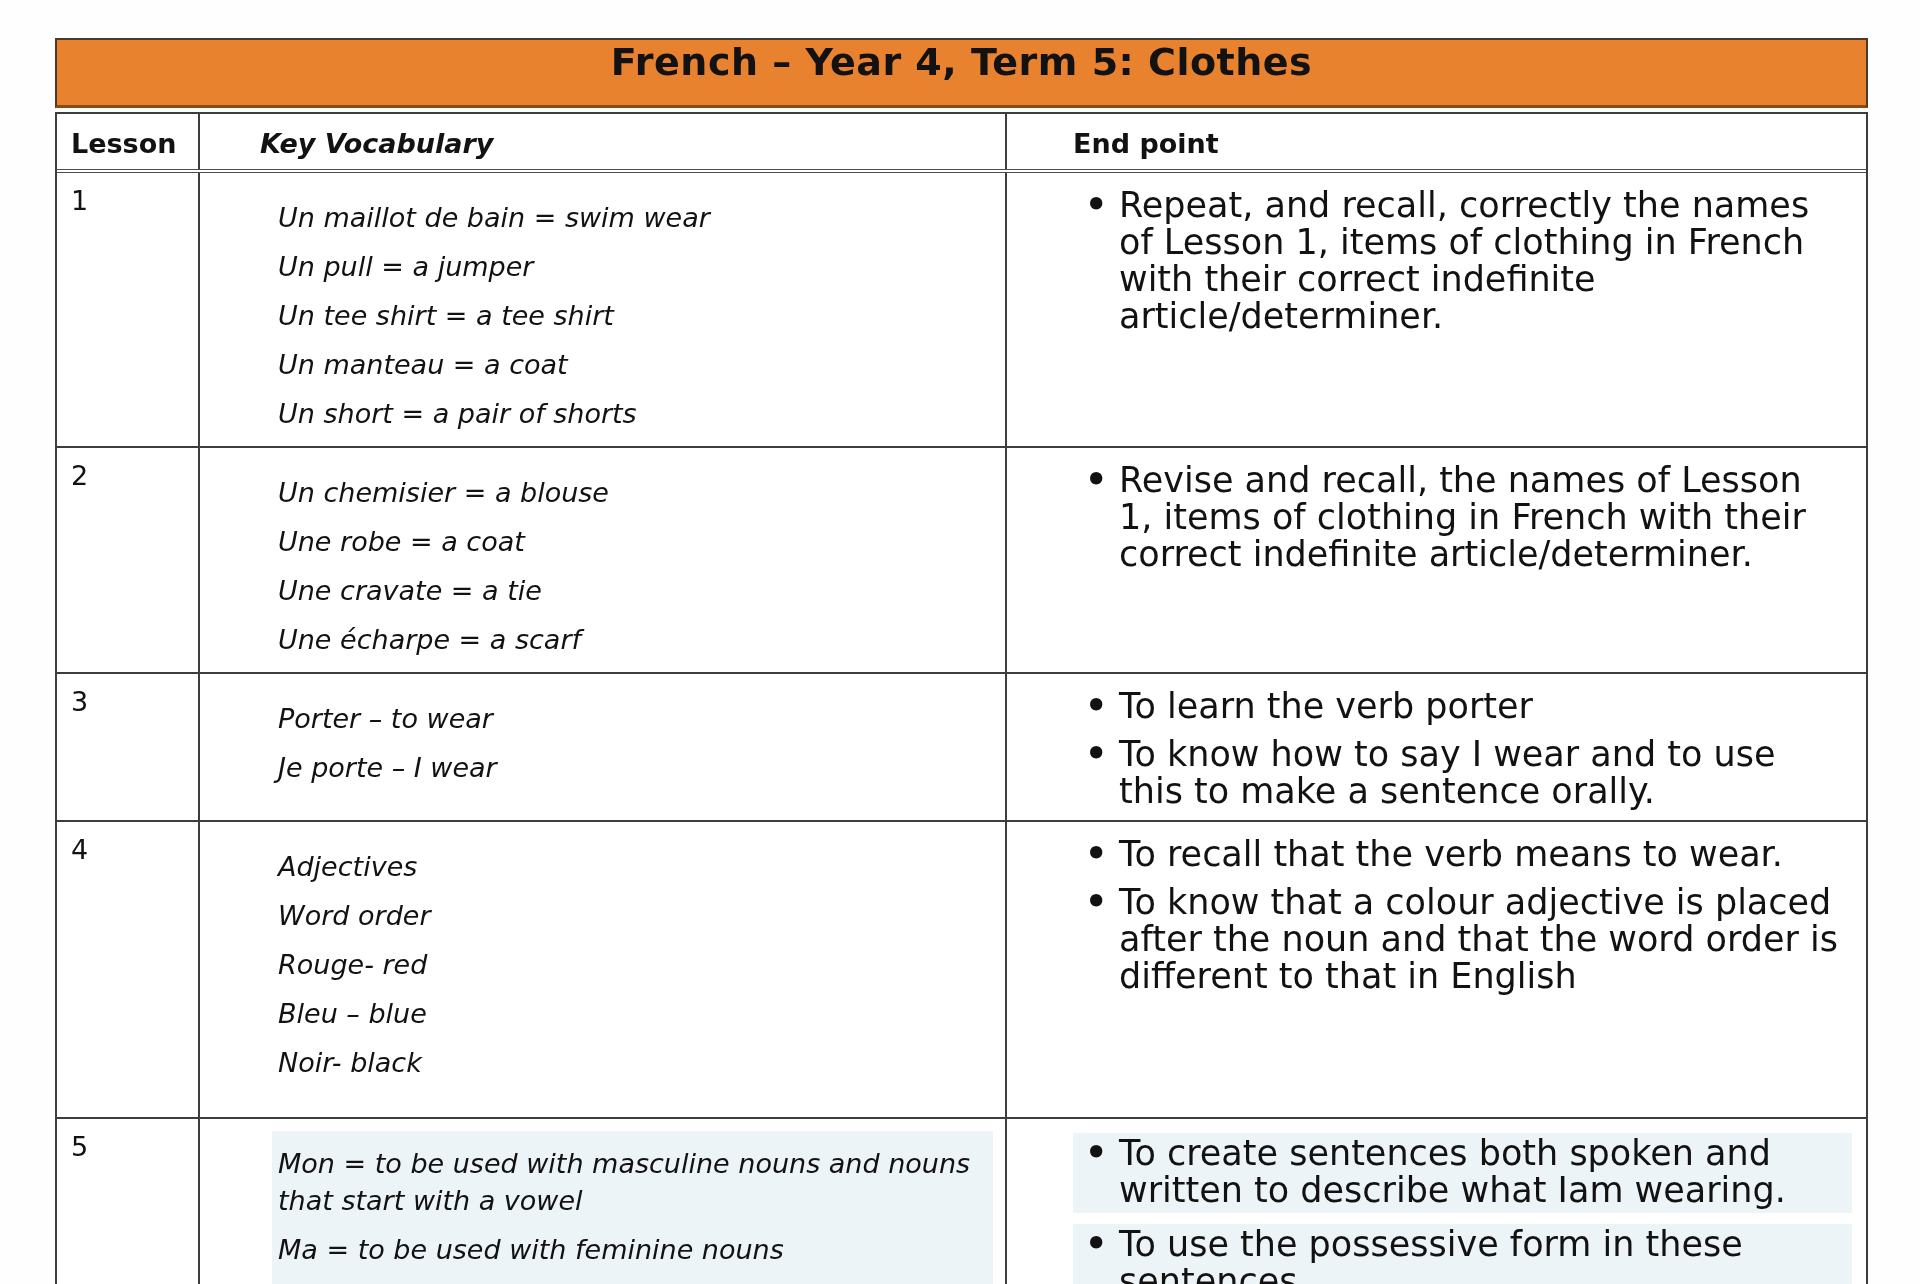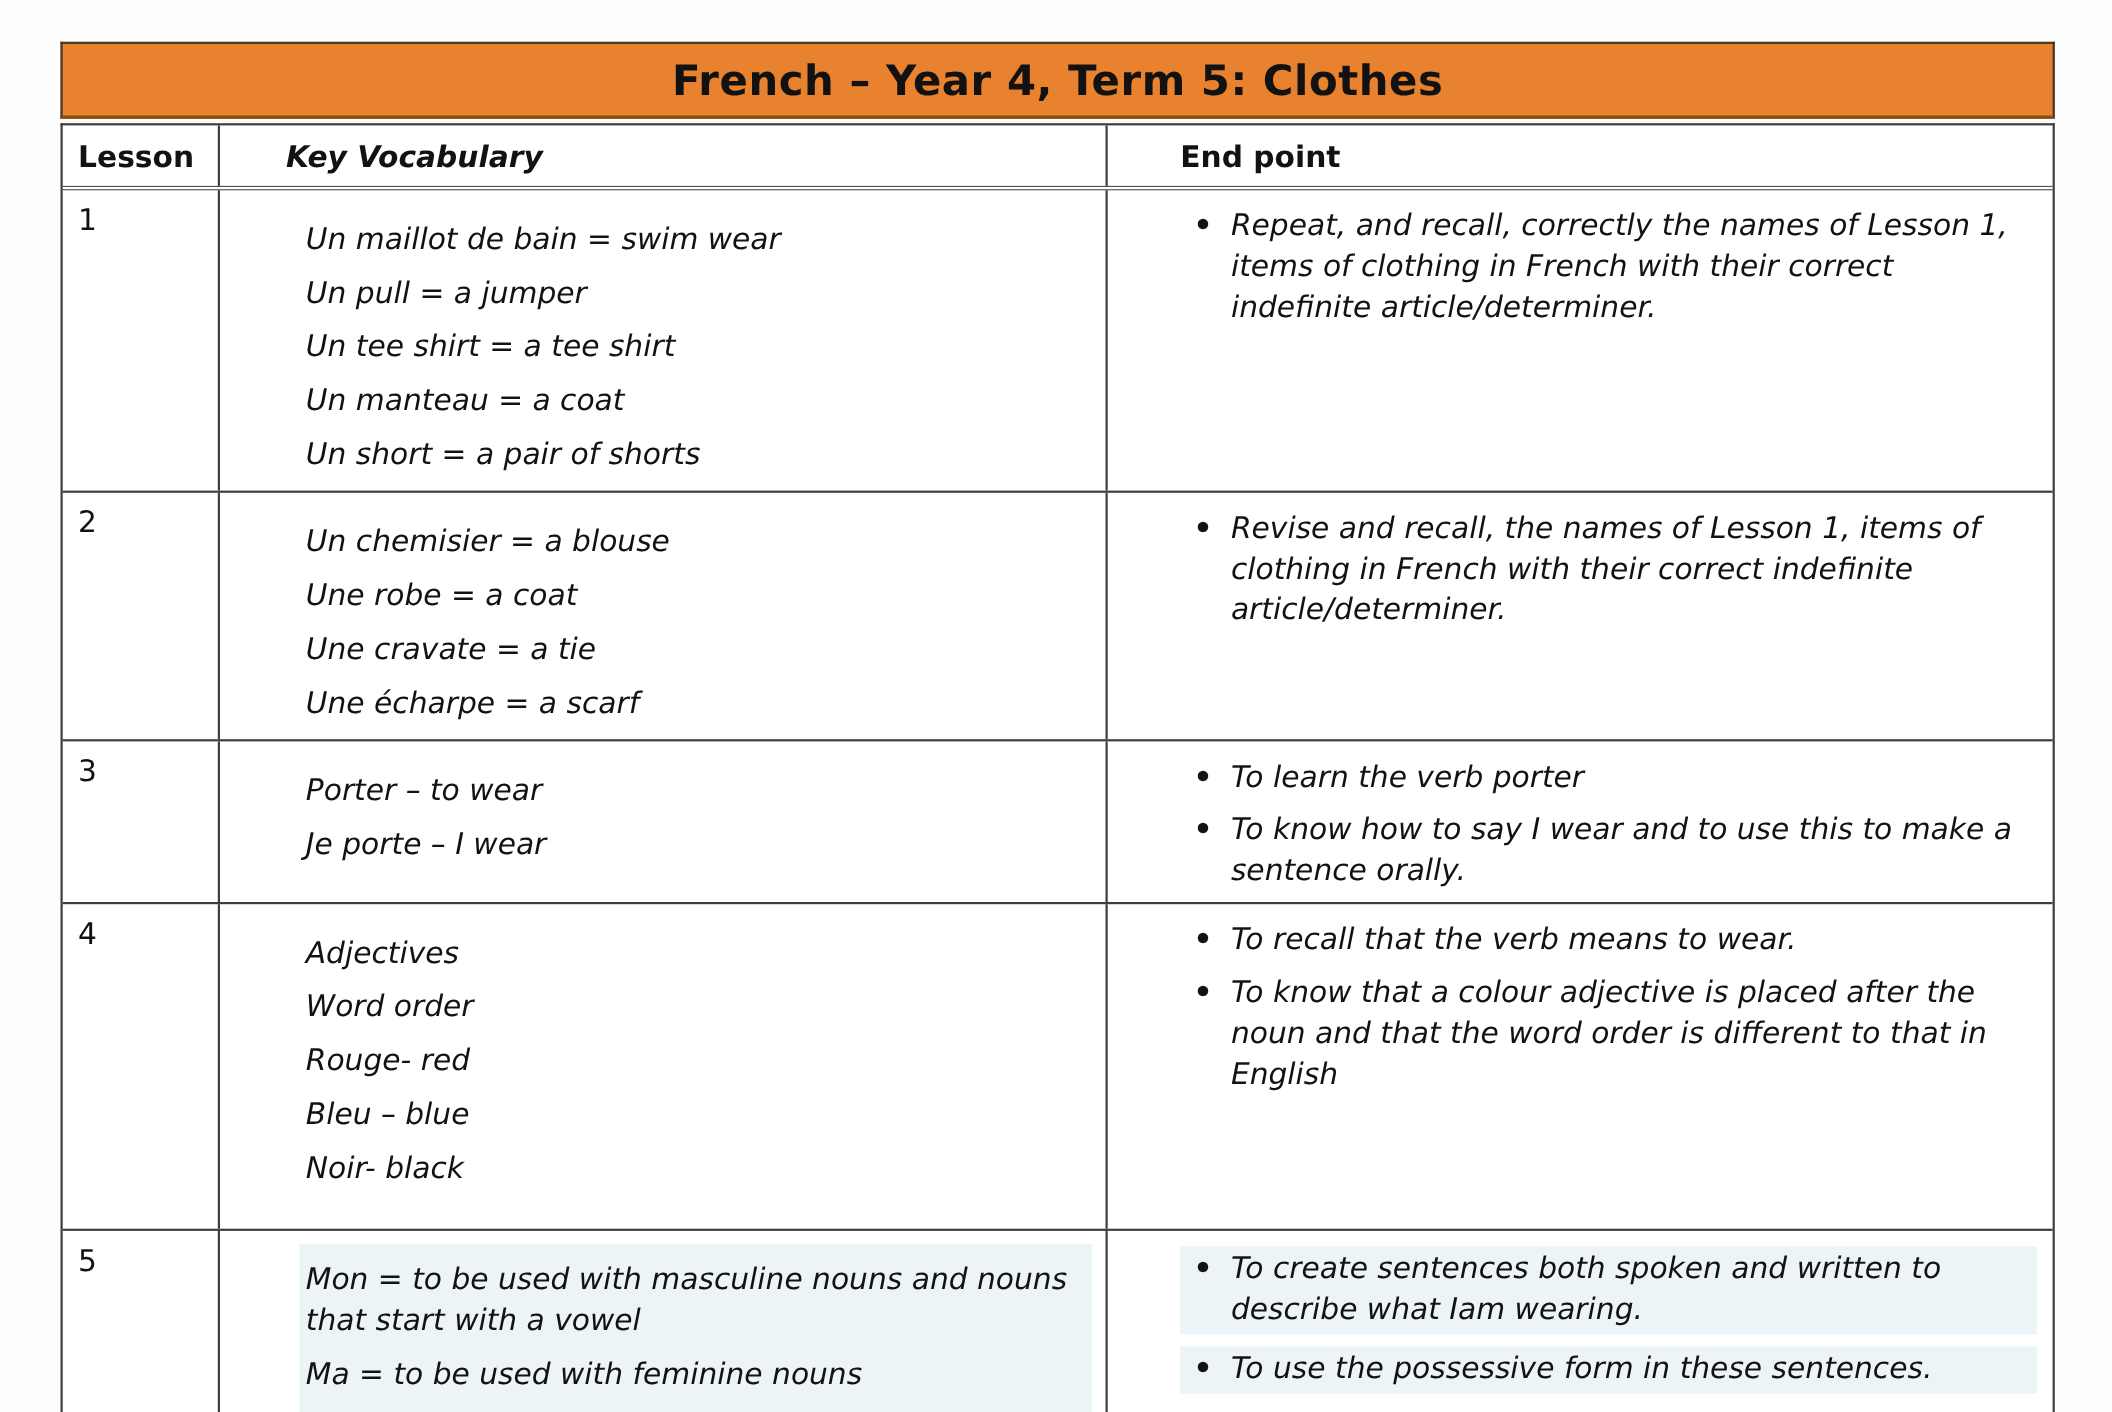--- a/index.html
+++ b/index.html
@@ -14,21 +14,20 @@
     position: absolute;
     left: 55px; top: 38px;
     width: 1813px;
   }
   .title-bar {
     background: var(--title-bg, #E8822F);
     border: 2px solid #4a3a2a;
     border-bottom: 3px solid #8a4a14;
     height: 70px;
     display: flex;
-    align-items: center;
     justify-content: center;
     font-size: 38px;
     font-weight: bold;
     letter-spacing: 0.5px;
   }
   .table {
     margin-top: 4px;
     border: 2px solid #3d3d3d;
     border-bottom: 3px solid #8c8c8c;
     background: #ffffff;
@@ -60,23 +59,22 @@
     margin: 12px 0 12px 0;
     font-size: 27px;
     line-height: 37px;
   }
   .vocab p:last-child { margin-bottom: 0; }
   .hl-block { background: var(--highlight, #EDF4F8); }
   .endpoints { padding-top: 2px; }
   .bullet-item {
     display: flex;
     margin-bottom: 11px;
-    font-size: 27px;
+    font-size: 35px;
     line-height: 37px;
-    font-style: italic;
   }
   .bullet-item:last-child { margin-bottom: 0; }
   .bullet {
     flex: 0 0 46px;
     padding-left: 12px;
   }
   .bullet::before { content: "\2022"; font-weight: bold; }
   .bullet-text { flex: 1 1 auto; padding-right: 6px; }
   .bullet-item.hl-block { padding-top: 2px; padding-bottom: 4px; }
   .r1 { min-height: 245px; }

